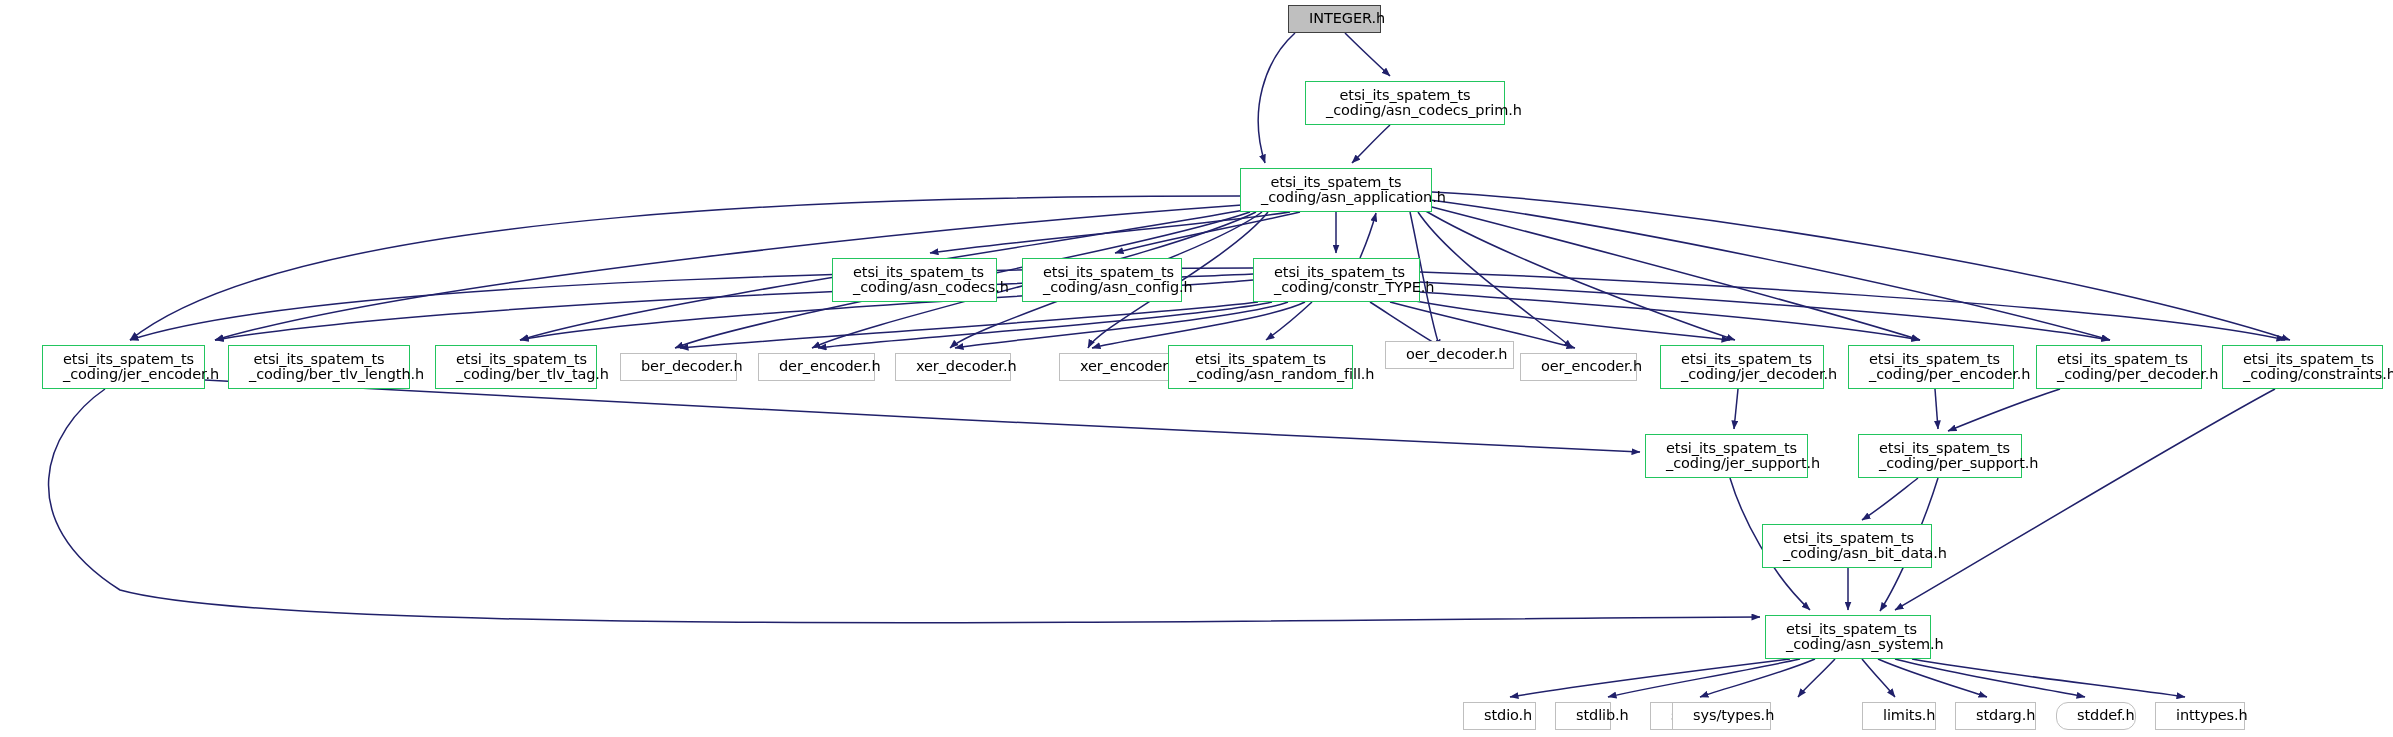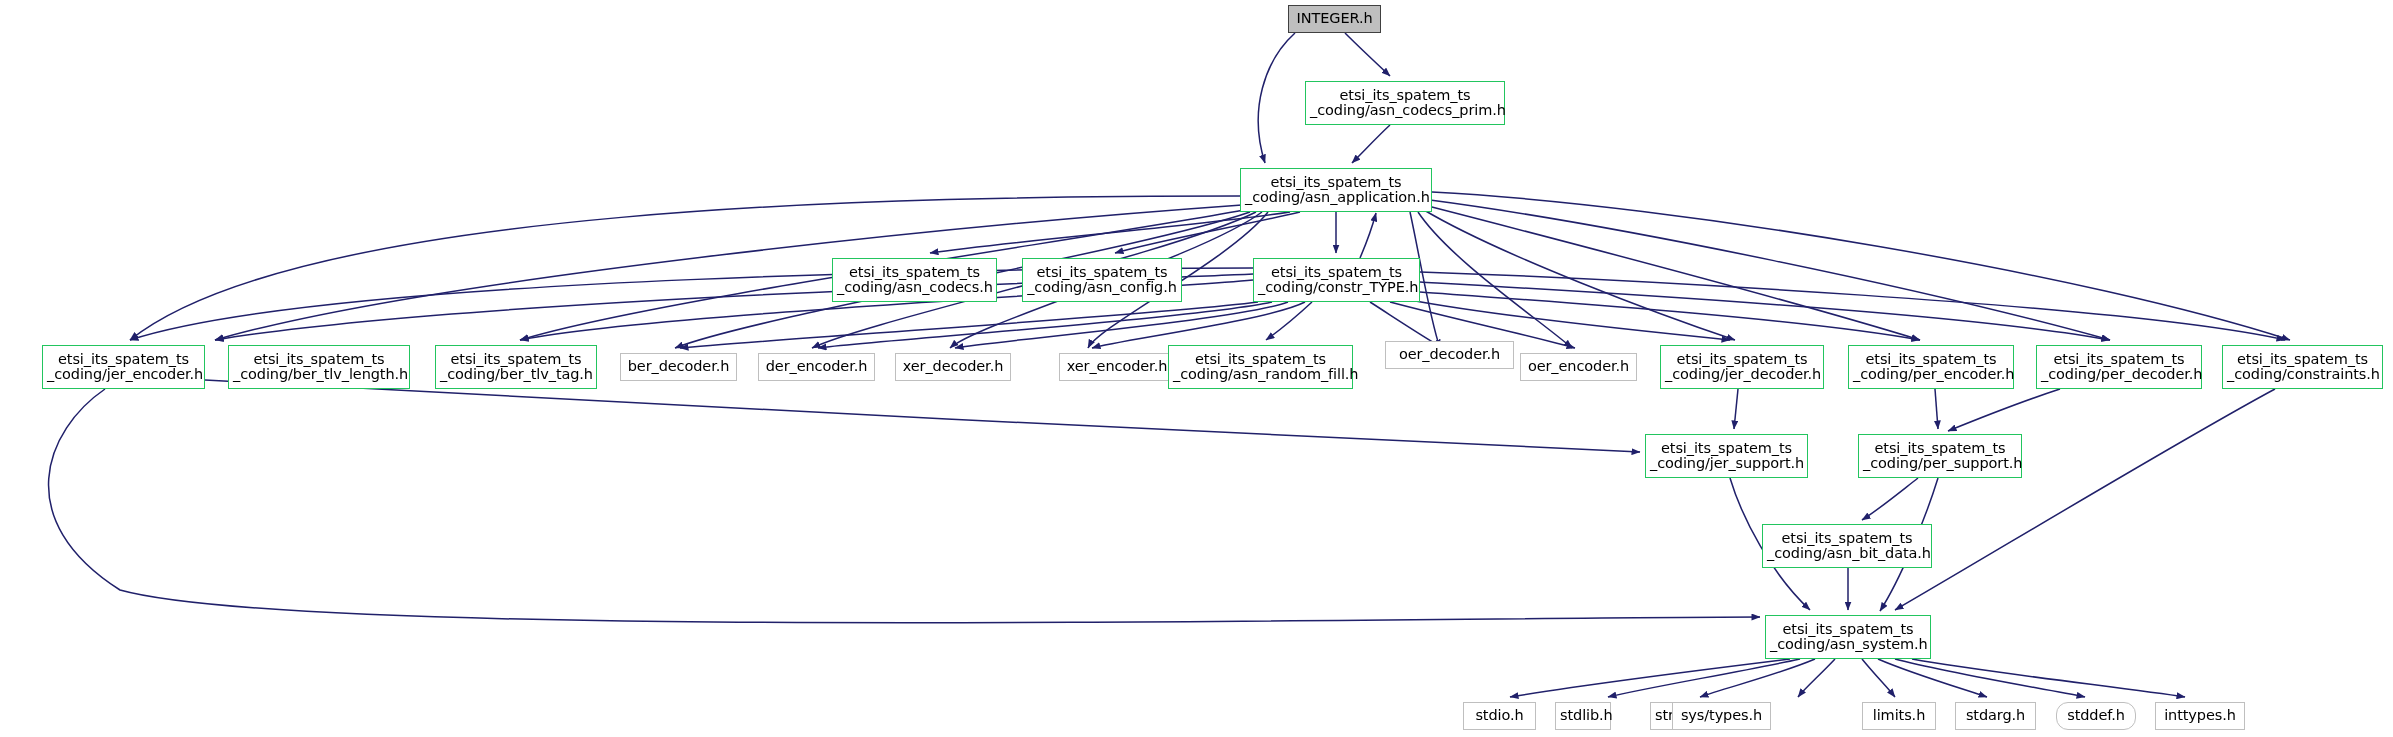--- a/index.html
+++ b/index.html
@@ -14,21 +14,21 @@
     align-items:center;
     justify-content:center;
     text-align:center;
     background:#ffffff;
     border:1px solid #bfbfbf;
     font-size:14.5px;
     line-height:15.5px;
     color:#000000;
     letter-spacing:-0.1px;
     white-space:pre-line;
-    padding:0 4px;
+    padding:0 20px;
   }
   .node.bold{border:1px solid #22c55e;}
   .node.root{background:#bfbfbf;border:1px solid #404040;}
   .node span{display:block;width:100%;white-space:pre-line;}
 </style>
 </head>
 <body>
 
 <div id="graph">
 

